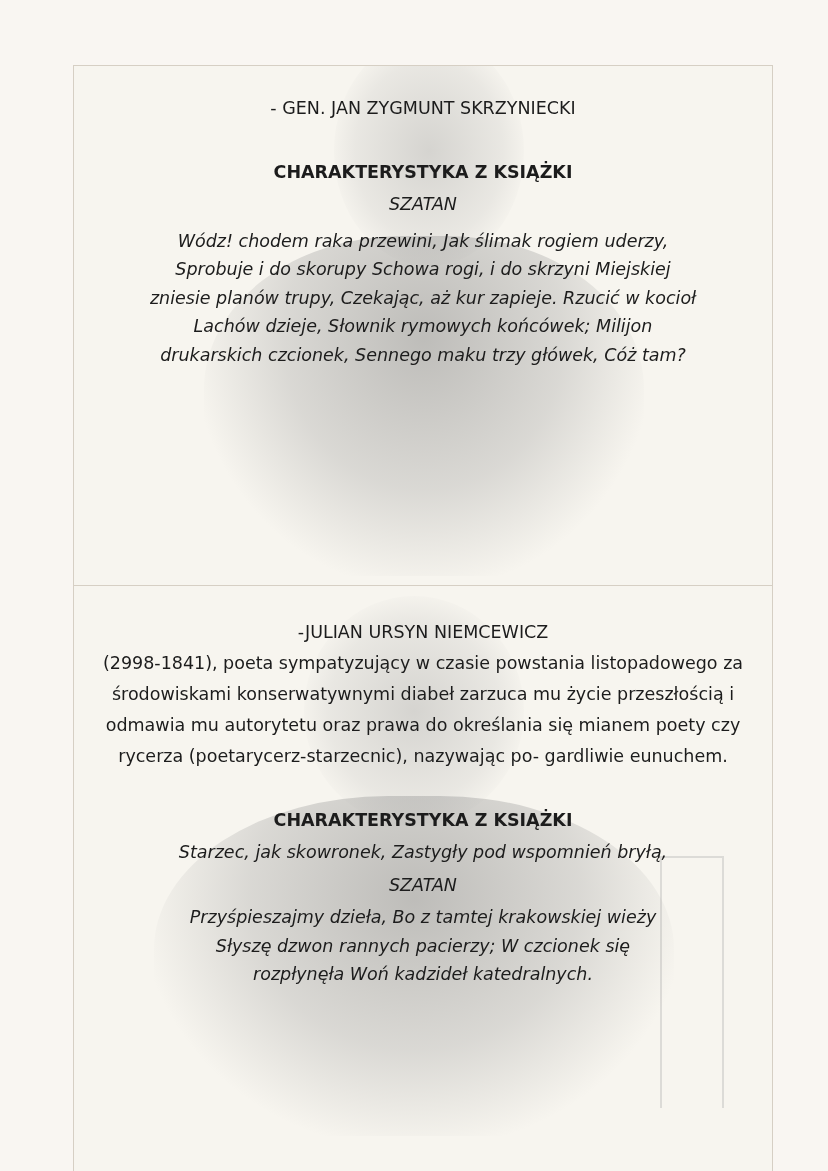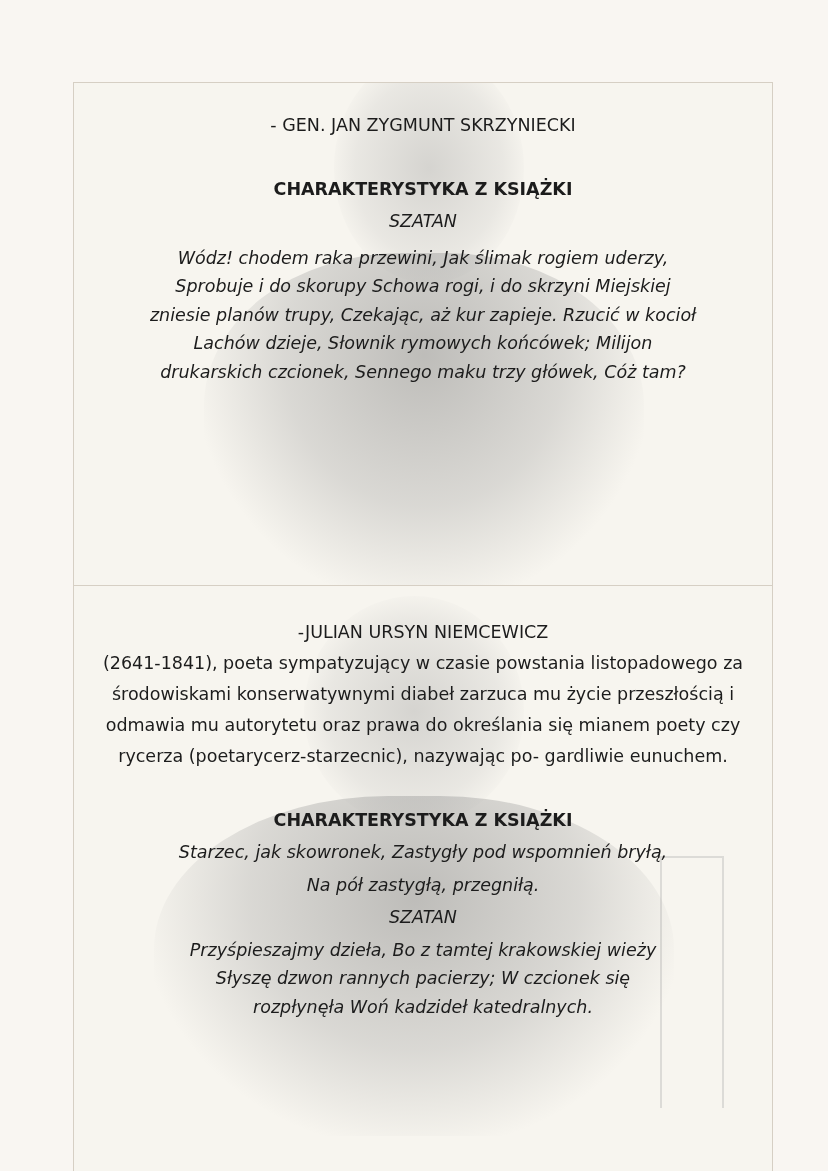--- a/index.html
+++ b/index.html
@@ -18,21 +18,21 @@
     .card {
       position: absolute;
       left: 73px;
       width: 700px;
       background: #f7f5ef;
       border: 1px solid #d6cfc4;
       box-sizing: border-box;
       overflow: hidden;
       text-align: center;
     }
-    .card-1 { top: 82px; height: 556px; }
+    .card-1 { top: 65px; height: 556px; }
     .card-2 { top: 585px; height: 615px; }
 
     
     .portrait {
       position: absolute;
       pointer-events: none;
     }
     .portrait .head {
       position: absolute;
       border-radius: 50%;
@@ -97,20 +97,19 @@
 </div>
 
 <div class="card card-2">
   <div class="portrait">
     <div class="head"></div>
     <div class="body"></div>
     <div class="chair"></div>
   </div>
   <div class="content">
     <p class="para">-JULIAN URSYN NIEMCEWICZ</p>
-    <p class="para">(2641-1841), poeta sympatyzujący w czasie powstania listopadowego za środowiskami konserwatywnymi diabeł zarzuca mu życie przeszłością i odmawia mu autorytetu oraz prawa do określania się mianem poety czy rycerza (poetarycerz-starzecnic), nazywając po- gardliwie eunuchem.</p>
+    <p class="para">(2998-1841), poeta sympatyzujący w czasie powstania listopadowego za środowiskami konserwatywnymi diabeł zarzuca mu życie przeszłością i odmawia mu autorytetu oraz prawa do określania się mianem poety czy rycerza (poetarycerz-starzecnic), nazywając po- gardliwie eunuchem.</p>
     <div class="heading">CHARAKTERYSTYKA Z KSIĄŻKI</div>
     <p class="verse">Starzec, jak skowronek, Zastygły pod wspomnień bryłą,</p>
-    <p class="verse">Na pół zastygłą, przegniłą.</p>
     <p class="speaker">SZATAN</p>
     <p class="verse" style="padding: 0 70px;">Przyśpieszajmy dzieła, Bo z tamtej krakowskiej wieży Słyszę dzwon rannych pacierzy; W czcionek się rozpłynęła Woń kadzideł katedralnych.</p>
   </div>
 </div>
 
 </body></html>

